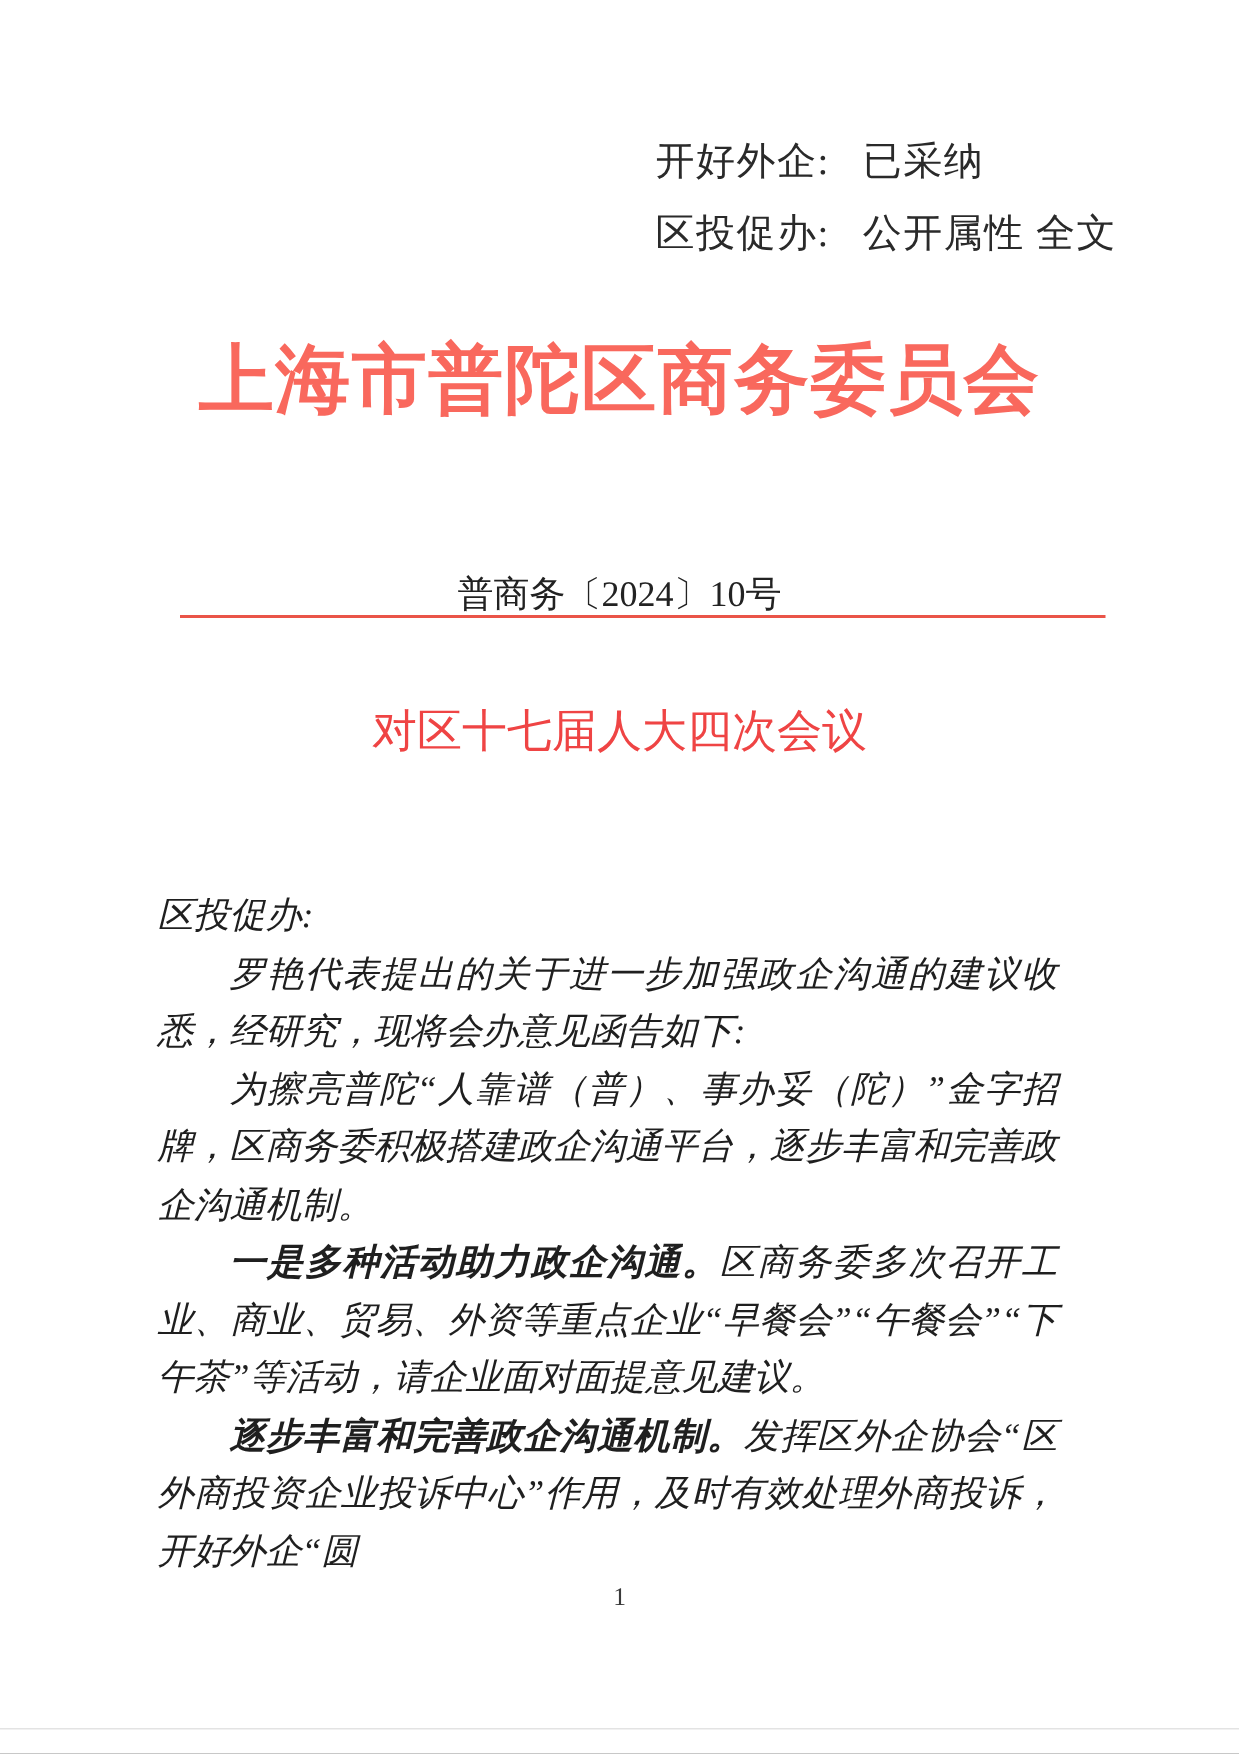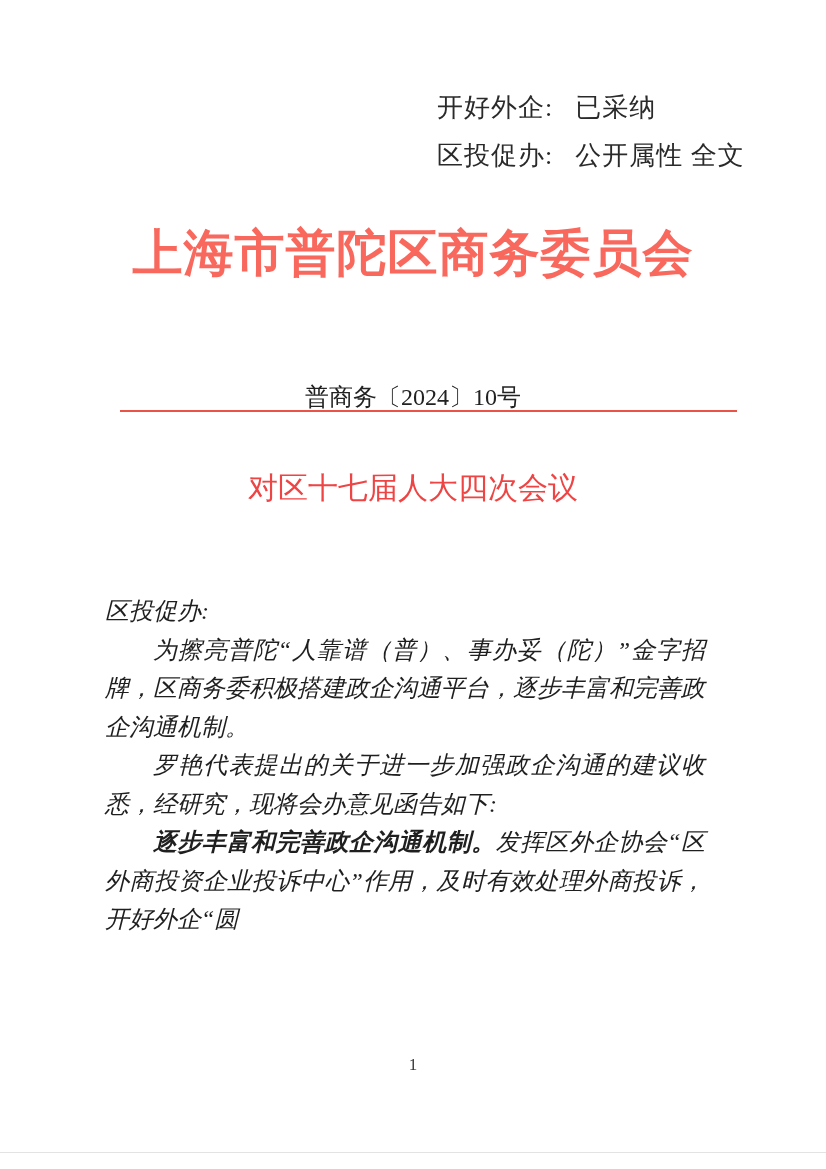--- a/index.html
+++ b/index.html
@@ -118,22 +118,23 @@
   <div class="doc-number">普商务〔2024〕10号</div>
 
   <div class="red-rule"></div>
 
   <h2 class="main-title">
     <span class="title-line">对区十七届人大四次会议</span>
   </h2>
 
   <div class="doc-body">
     <p class="salutation">区投促办:</p>
+    <p class="para"><b class="lead"></b><span>罗艳代表提出的关于进一步加强政企沟通的建议收悉，经研究，现将会办意见函告如下:</span></p>
     <p class="para"><b class="lead"></b><span>为擦亮普陀“人靠谱（普）、事办妥（陀）”金字招牌，区商务委积极搭建政企沟通平台，逐步丰富和完善政企沟通机制。</span></p>
-    <p class="para"><b class="lead"></b><span>罗艳代表提出的关于进一步加强政企沟通的建议收悉，经研究，现将会办意见函告如下:</span></p>
+    <p class="para"><b class="lead">一是多种活动助力政企沟通。</b><span>区商务委多次召开工业、商业、贸易、外资等重点企业“早餐会”“午餐会”“下午茶”等活动，请企业面对面提意见建议。</span></p>
     <p class="para"><b class="lead">逐步丰富和完善政企沟通机制。</b><span>发挥区外企协会“区外商投资企业投诉中心”作用，及时有效处理外商投诉，开好外企“圆</span></p>
   </div>
 
   <div class="page-number">1</div>
 
   <div class="bottom-edge"></div>
 
 </div>
 
 </body></html>

